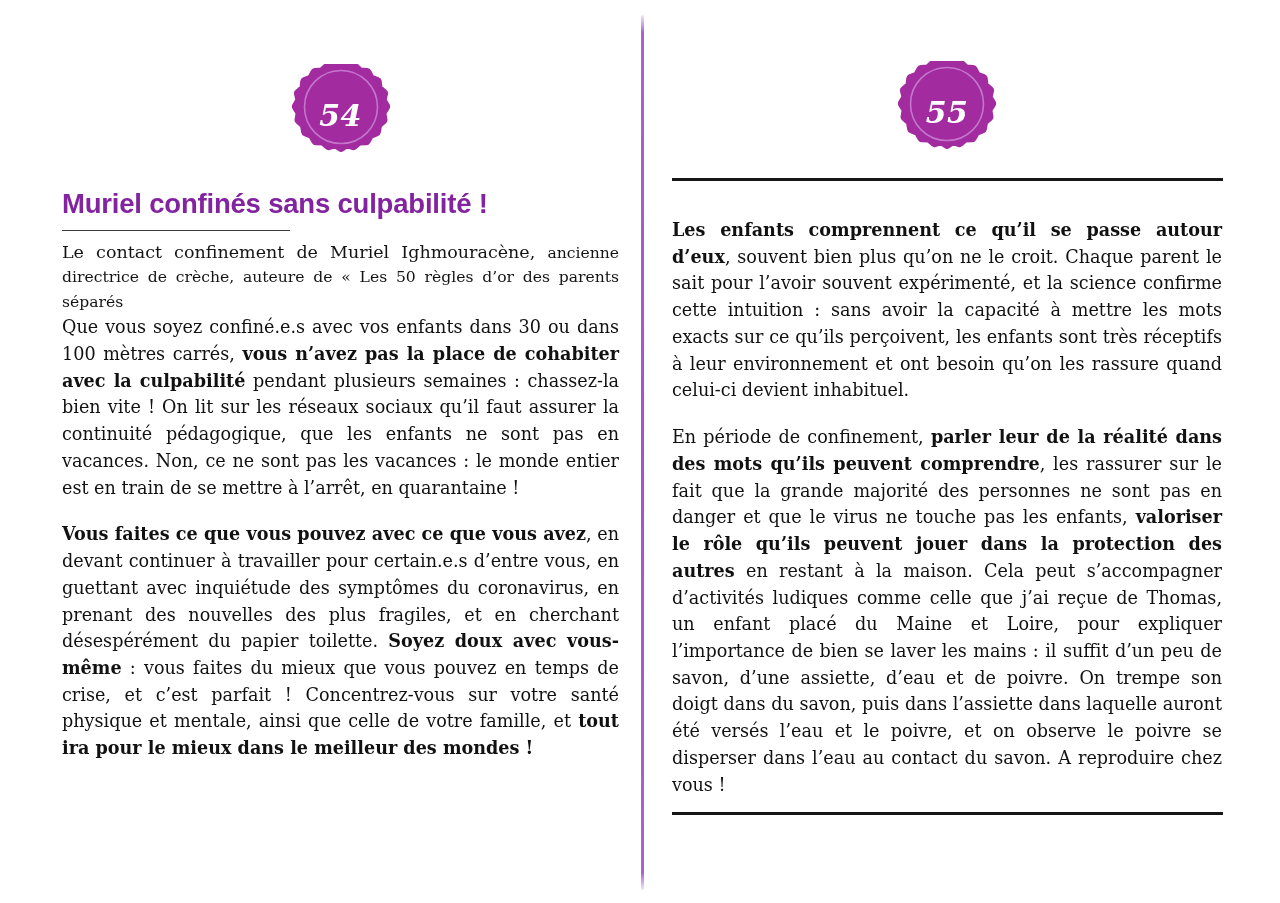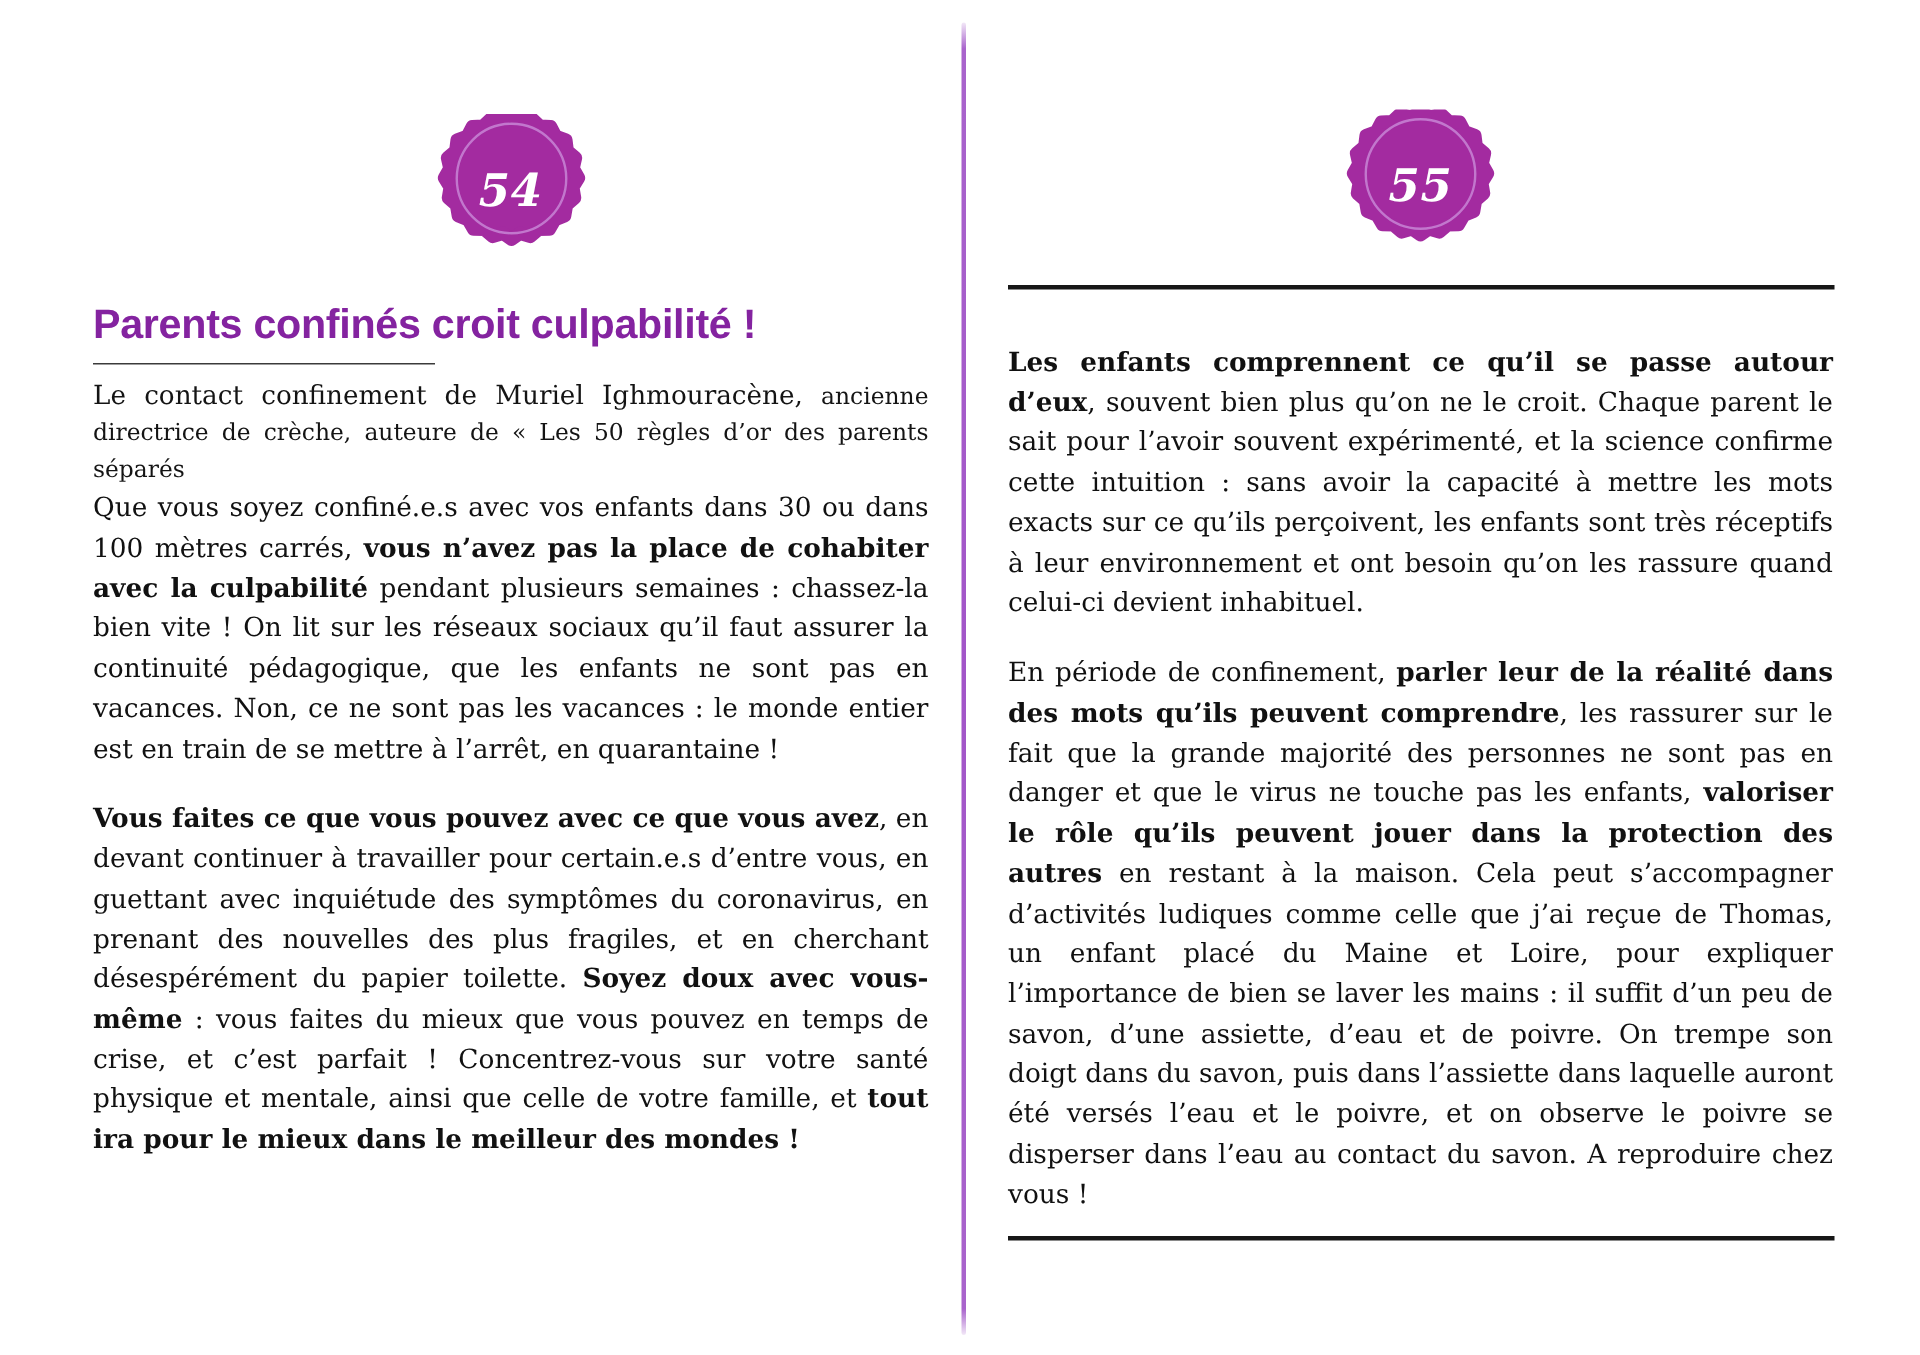--- a/index.html
+++ b/index.html
@@ -35,21 +35,21 @@
         #a964cc 2%,
         #a255c8 50%,
         #a964cc 98%,
         rgba(169,100,204,0.15) 100%);
     border-radius: 2px;
   }
 
   
   .col {
     position: absolute;
-    top: 16px;
+    top: 4px;
     height: 768px;
     box-sizing: border-box;
   }
   .col-left  { left: 0px;   width: 641px; padding: 0 22px 0 62px; }
   .col-right { left: 641px; width: 639px; padding: 0 58px 0 31px; }
 
   
   .badge-wrap {
     display: flex;
     justify-content: center;
@@ -184,21 +184,21 @@
             L9.4 29.3 L14.9 24.6 L15.8 17.4 L22.6 14.9 L25.9 8.5 L33.1 8.1
             L38.4 3.2 L45.4 5.0 Z" fill="#a32ba0" stroke="#a32ba0" stroke-width="9" stroke-linejoin="round"></path>
           <circle cx="52" cy="43" r="36.5" fill="none" stroke="#c277cd" stroke-width="1.6"></circle>
         </svg>
         <div class="badge-number">54</div>
       </div>
     </div>
 
     <div class="gap-after-badge-left"></div>
 
-    <h1 class="article-title">Parents confinés croit culpabilité !</h1>
+    <h1 class="article-title">Muriel confinés sans culpabilité !</h1>
 
     <div class="rule-short"></div>
 
     <p class="byline">
       <span>Le contact confinement de Muriel Ighmouracène,</span>
       <span class="small">ancienne directrice de crèche, auteure de « Les 50 règles d’or des parents séparés</span>
     </p>
 
     <div class="left-body">
       <p class="body"><span>Que vous soyez confiné.e.s avec vos enfants dans 30 ou dans 100 mètres carrés, </span><b>vous n’avez pas la place de cohabiter avec la culpabilité</b><span> pendant plusieurs semaines : chassez-la bien vite ! On lit sur les réseaux sociaux qu’il faut assurer la continuité pédagogique, que les enfants ne sont pas en vacances. Non, ce ne sont pas les vacances : le monde entier est en train de se mettre à l’arrêt, en quarantaine !</span></p>

